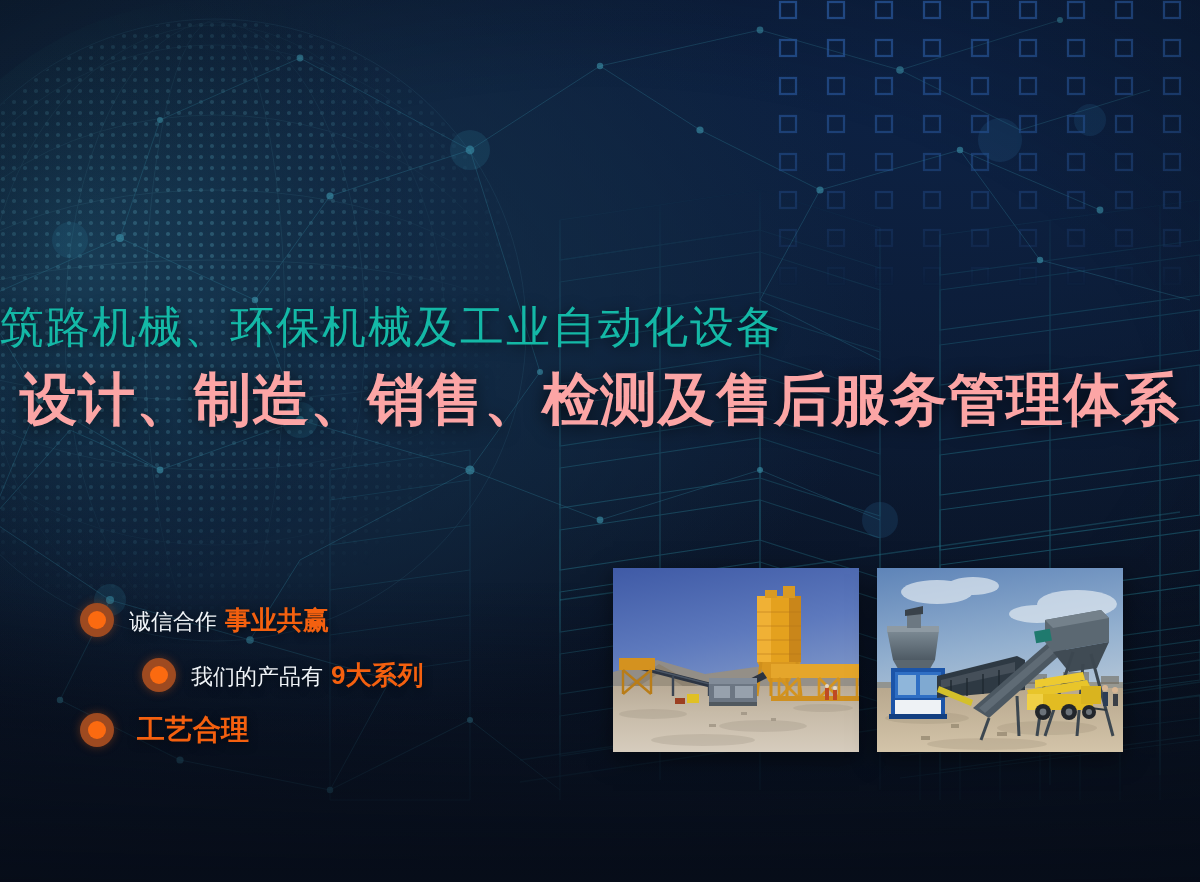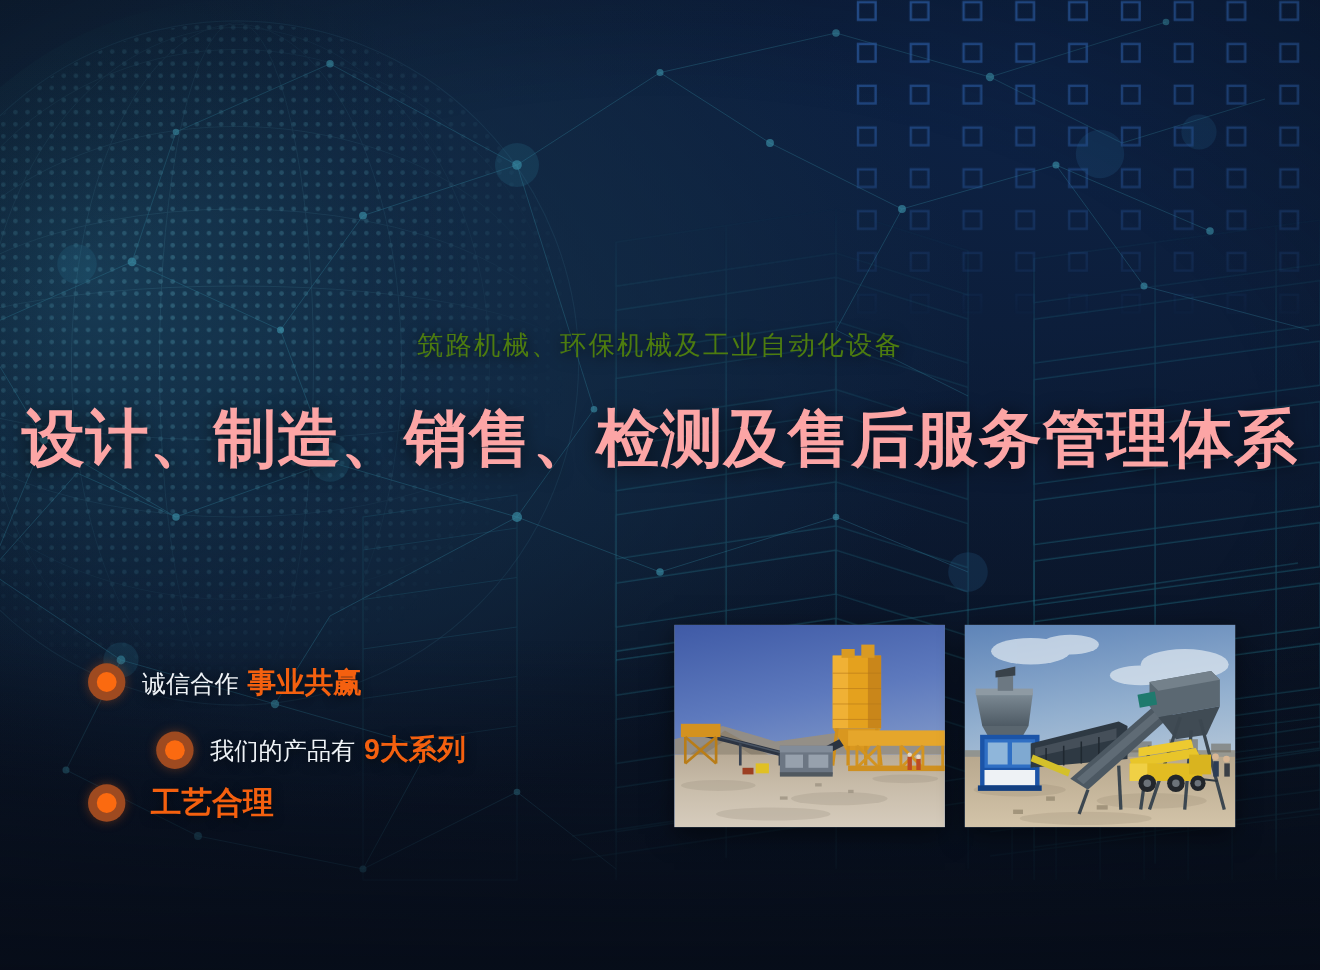--- a/index.html
+++ b/index.html
@@ -40,23 +40,23 @@
   .sq-grid { position:absolute; top:-6px; right:0; width:430px; height:340px;
     -webkit-mask-image: linear-gradient(to bottom, rgba(0,0,0,1) 0%, rgba(0,0,0,0.55) 45%, rgba(0,0,0,0) 88%);
     mask-image: linear-gradient(to bottom, rgba(0,0,0,1) 0%, rgba(0,0,0,0.55) 45%, rgba(0,0,0,0) 88%);
   }
 
   
   .subtitle {
     position: absolute;
     left: 0; right: 0;
     top: 301px;
-    text-align: center;
-    color: #4d7c0f;
-    font-size: 24px;
+    text-align: left;
+    color: #14b8a6;
+    font-size: 44px;
     letter-spacing: 2px;
     line-height: 1.2;
     text-shadow: 0 2px 14px rgba(0,0,0,0.65);
     white-space: nowrap;
   }
   .headline {
     position: absolute;
     left: 0; right: 0;
     top: 366px;
     text-align: center;
@@ -76,21 +76,21 @@
     top: 596px;
     width: 520px;
   }
   .bullet-row {
     display: flex;
     align-items: center;
     height: 48px;
     margin-bottom: 7px;
     white-space: nowrap;
   }
-  .bullet-row.r2 { padding-left: 62px; align-items: flex-end; }
+  .bullet-row.r2 { padding-left: 62px; }
   .bullet-row.r3 { padding-left: 0px; }
 
   .dot {
     position: relative;
     width: 34px; height: 34px;
     border-radius: 50%;
     background: #9e4a20;
     flex: 0 0 auto;
     box-shadow: 0 0 10px rgba(230,95,20,0.35);
   }

